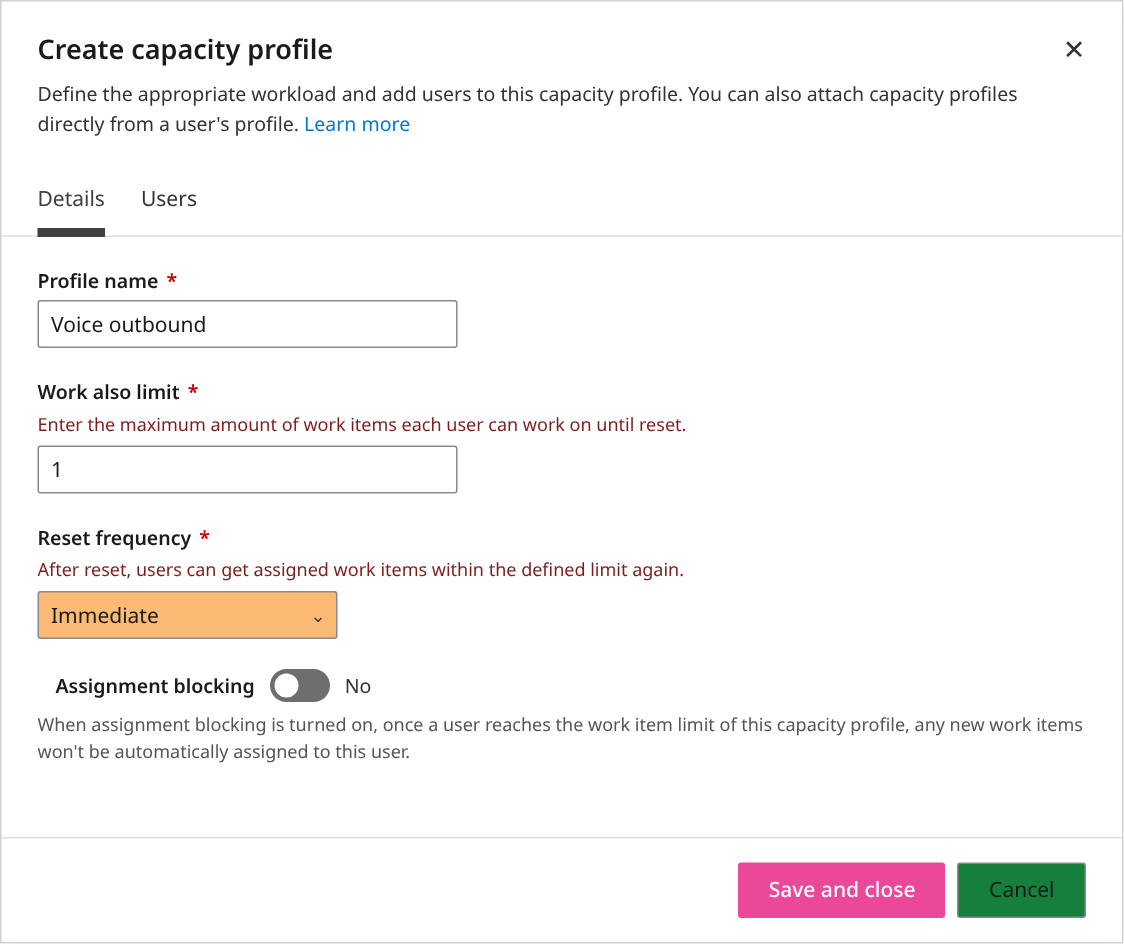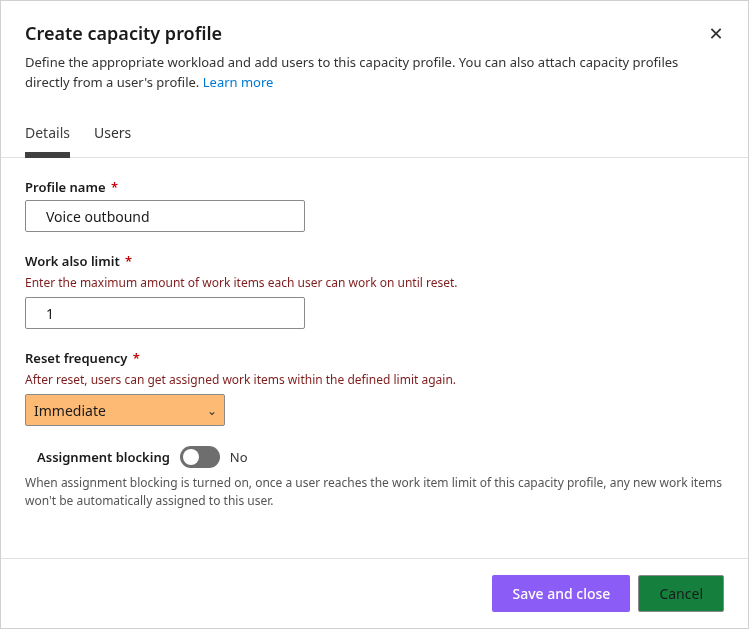--- a/index.html
+++ b/index.html
@@ -119,21 +119,21 @@
       font-size: 12px;
       color: #7f1d1d;
       margin-bottom: 6px;
     }
 
     .form-input {
       width: 280px;
       height: 32px;
       border: 1px solid #8a8a8a;
       border-radius: 2px;
-      padding: 4px 20px;
+      padding: 4px 8px;
       font-size: 14px;
       color: #1a1a1a;
       outline: none;
     }
 
     .form-select-wrapper {
       position: relative;
       width: 200px;
     }
 
@@ -231,21 +231,21 @@
 
     .dialog-footer {
       padding: 16px 24px;
       display: flex;
       justify-content: flex-end;
       gap: 8px;
       border-top: 1px solid #e0e0e0;
     }
 
     .btn-primary {
-      background: #8b5cf6;
+      background: #ec4899;
       color: #ffffff;
       border: none;
       padding: 8px 20px;
       font-size: 14px;
       border-radius: 2px;
       cursor: pointer;
       font-weight: 500;
     }
 
     .btn-secondary {

